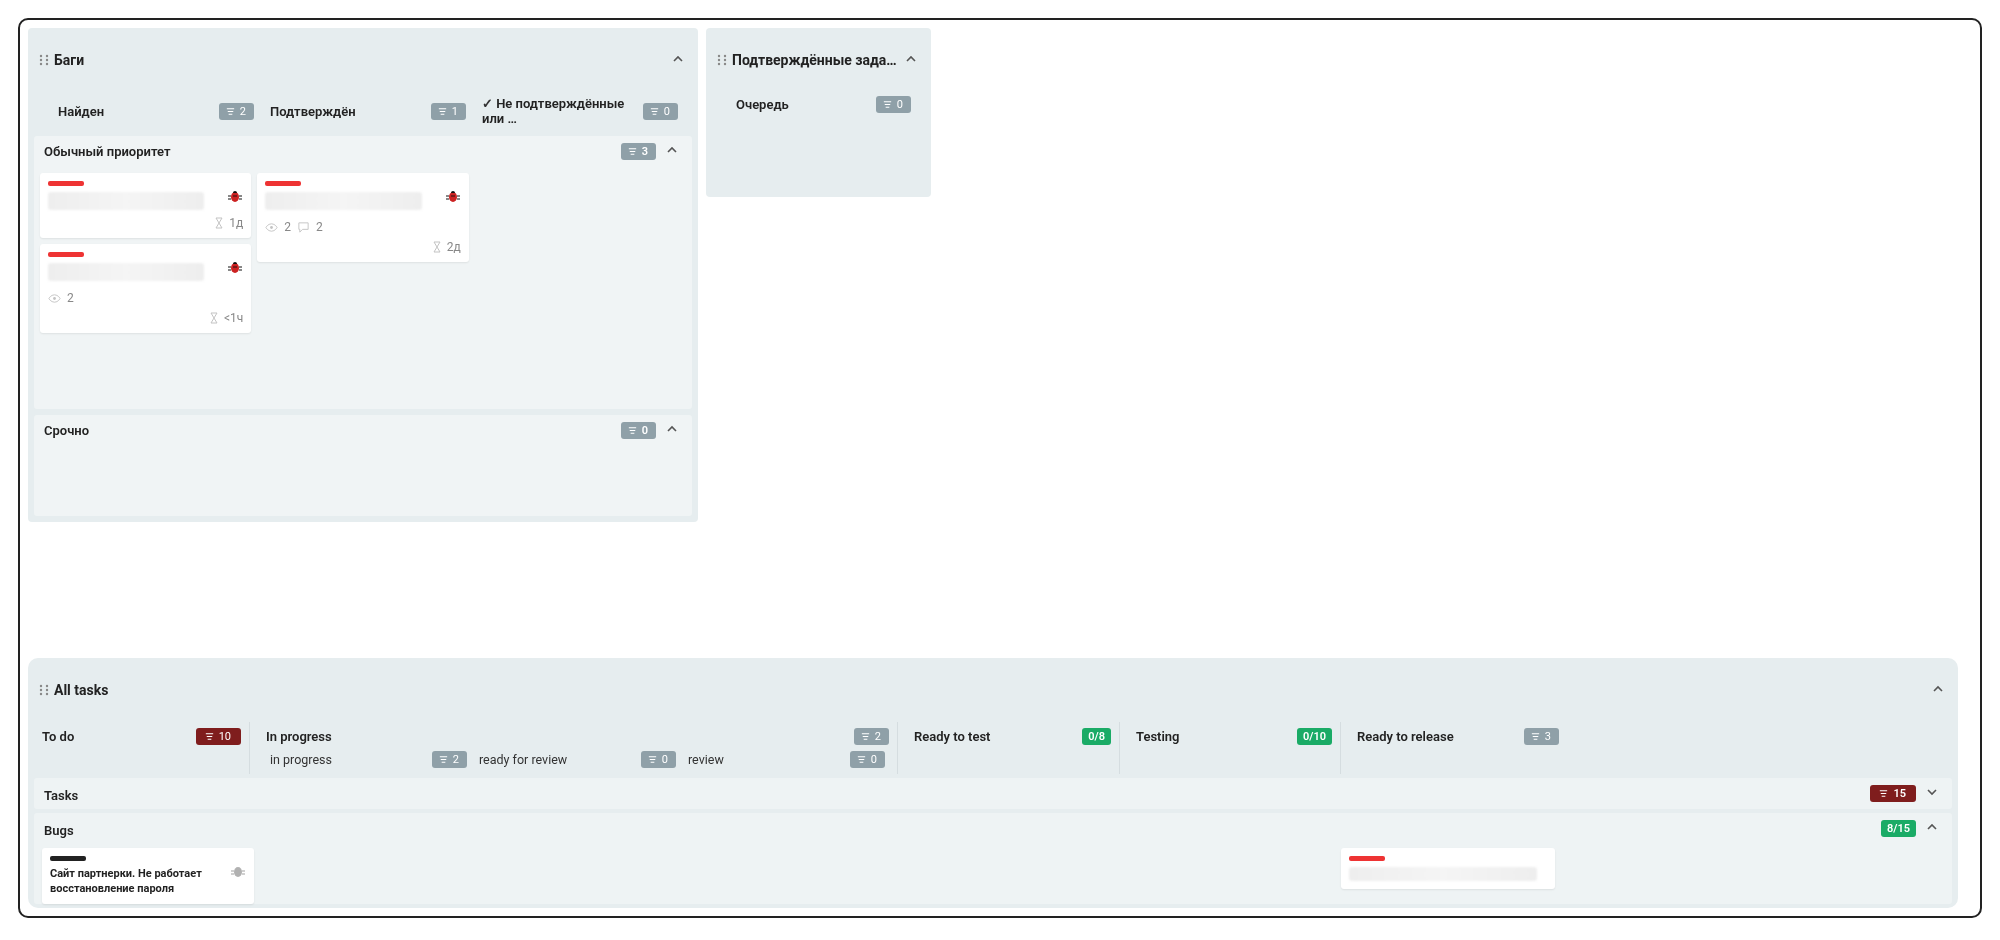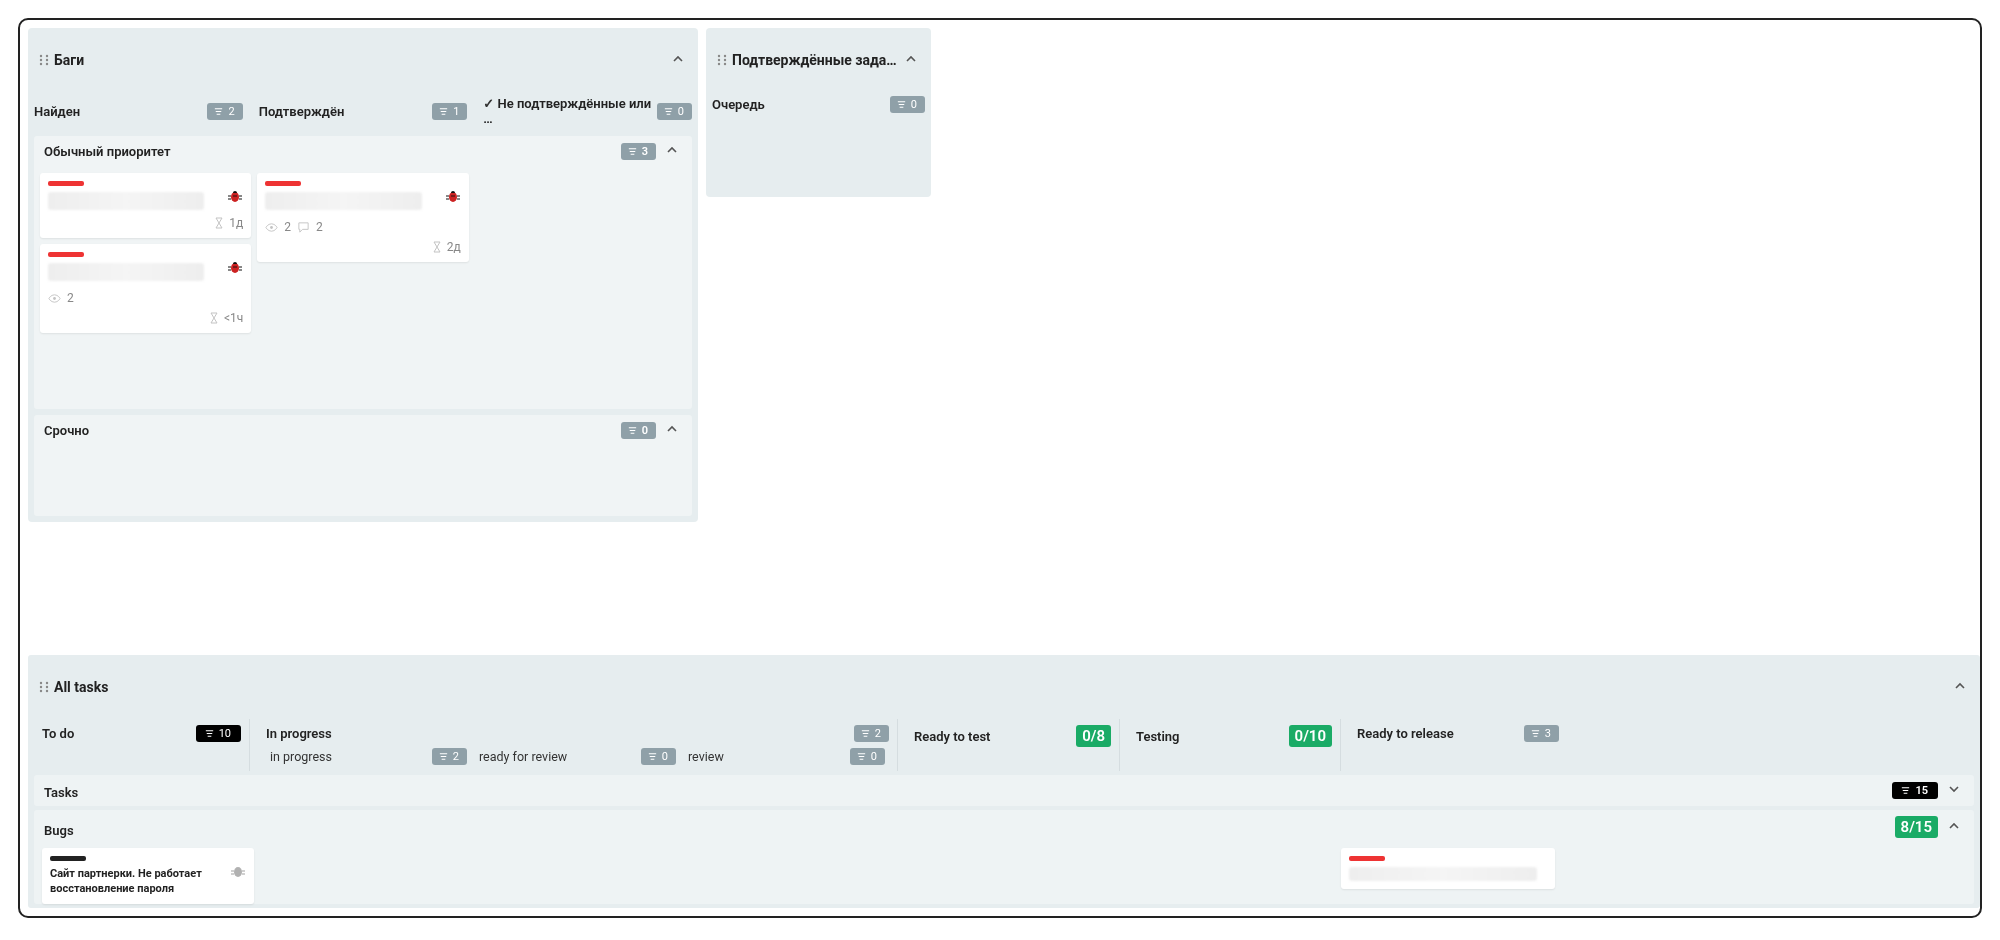--- a/index.html
+++ b/index.html
@@ -54,22 +54,23 @@
   text-overflow: ellipsis;
   font-weight: 700;
 }
 .collapse-caret {
   cursor: pointer;
   color: #555;
   padding: 2px 4px;
 }
 .columns-row {
   display: flex;
-  padding: 0 0;
+  padding: 0 14px;
   gap: 4px;
+  margin-left: 10px;
 }
 .column-head {
   flex: 1;
   display: flex;
   align-items: center;
   justify-content: space-between;
   padding: 4px 6px;
 }
 .col-label { font-weight: 600; font-size: 13px; }
 .col-label-check::before { content: "✓ "; color: #333; font-weight: 700; }
@@ -78,21 +79,21 @@
   color: #fff;
   font-size: 11px;
   padding: 2px 8px 2px 6px;
   border-radius: 3px;
   display: inline-flex;
   align-items: center;
   gap: 4px;
 }
 .count-pill svg { width: 11px; height: 11px; }
 .count-pill-wide {
-  background: #000000;
+  background: #7f1d1d;
   color: #fff;
   font-size: 11px;
   padding: 2px 10px 2px 8px;
   border-radius: 3px;
   display: inline-flex;
   align-items: center;
   gap: 4px;
 }
 .swimlane {
   margin: 6px;
@@ -167,24 +168,24 @@
   gap: 4px;
   color: #888;
   font-size: 12px;
 }
 .hourglass-icon { width: 12px; height: 12px; opacity: 0.5; }
 .eye-icon { width: 13px; height: 13px; opacity: 0.5; }
 .comment-icon { width: 13px; height: 13px; opacity: 0.5; }
 .panel-approved .columns-row { padding-bottom: 80px; }
 .all-tasks-panel {
   position: absolute;
-  left: 8px; right: 0;
+  left: 8px; right: 22px;
   bottom: 8px;
   background: #e6edef;
-  border-radius: 3px;
+  border-radius: 10px;
 }
 .target-icon {
   width: 13px; height: 13px;
   display: inline-block;
   border: 2px solid #d33;
   border-radius: 50%;
   margin-right: 4px;
   position: relative;
 }
 .target-icon::after {
@@ -227,21 +228,21 @@
   flex: 1;
   display: flex;
   align-items: center;
   justify-content: space-between;
   padding: 2px 4px;
 }
 .sub-col-label { font-size: 12.5px; color: #333; }
 .ratio-badge {
   background: #1aab66;
   color: #fff;
-  font-size: 15px;
+  font-size: 11px;
   padding: 2px 6px;
   border-radius: 3px;
   font-weight: 600;
 }
 .swimlane-tasks, .swimlane-bugs {
   margin: 4px 6px;
   background: #eef3f4;
   border-radius: 3px;
 }
 .swimlane-row-header {

